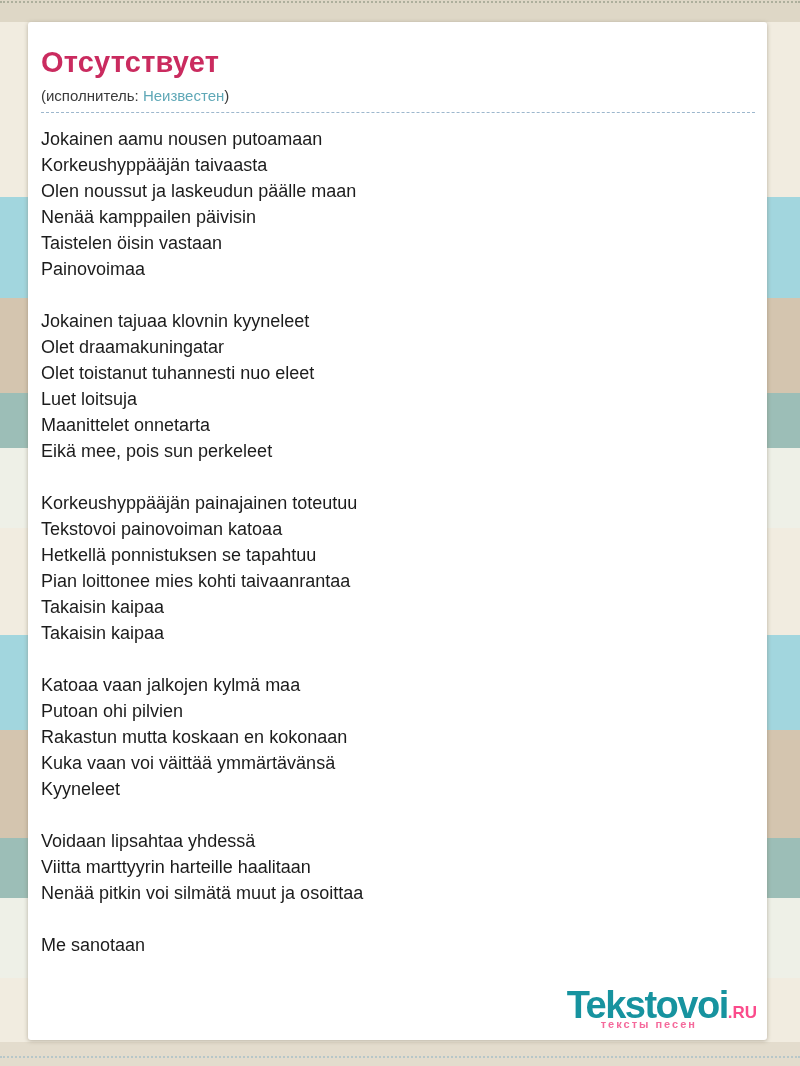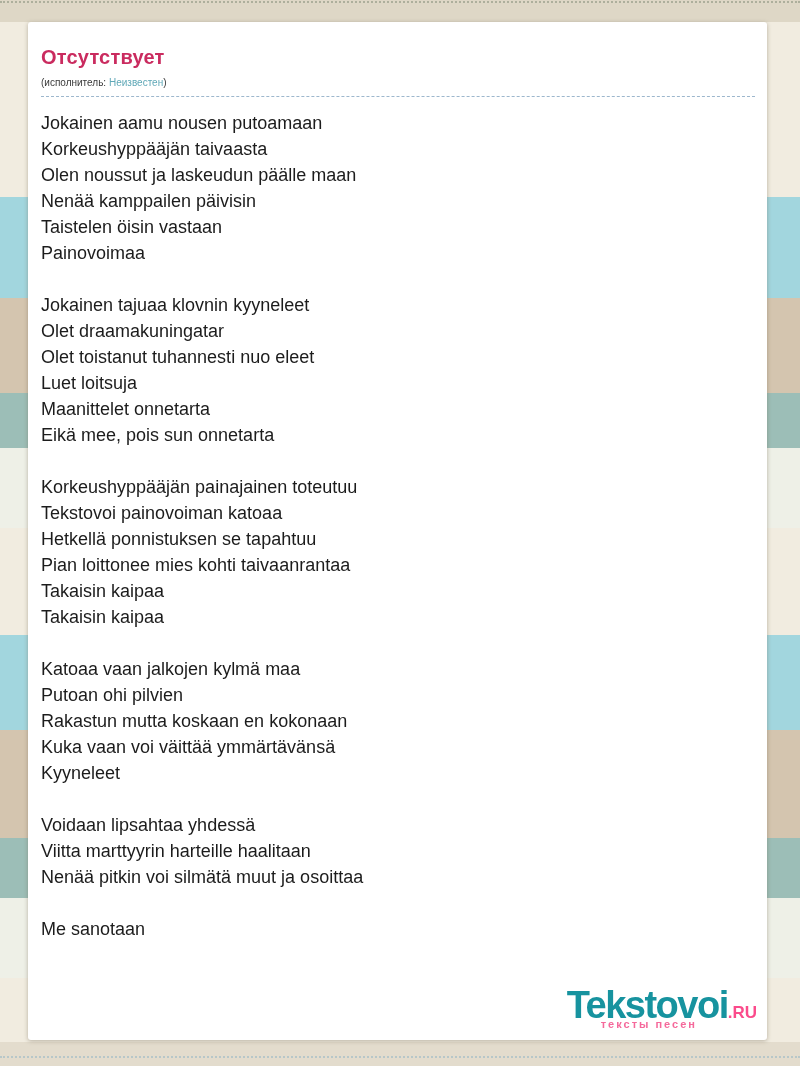--- a/index.html
+++ b/index.html
@@ -45,27 +45,27 @@
     height: 1018px;
     background: #ffffff;
     border-radius: 3px;
     box-shadow: 0 1px 4px rgba(110, 100, 80, 0.45);
   }
   .card-inner {
     padding: 24px 12px 0 13px;
   }
   .page-title {
     margin: 0 0 5px 0;
-    font-size: 20px;
+    font-size: 29px;
     font-weight: bold;
     color: #ca2b5f;
     letter-spacing: 0.2px;
   }
   .subtitle-row {
-    font-size: 10px;
+    font-size: 15px;
     color: #3a3a3a;
     padding-bottom: 8px;
     border-bottom: 1px dashed #9db7cd;
     margin-top: 8px;
   }
   .artist-link {
     color: #5fa8b7;
     text-decoration: none;
     cursor: pointer;
   }
@@ -129,21 +129,21 @@
           <div class="line">Nenää kamppailen päivisin</div>
           <div class="line">Taistelen öisin vastaan</div>
           <div class="line">Painovoimaa</div>
         </div>
         <div class="verse">
           <div class="line">Jokainen tajuaa klovnin kyyneleet</div>
           <div class="line">Olet draamakuningatar</div>
           <div class="line">Olet toistanut tuhannesti nuo eleet</div>
           <div class="line">Luet loitsuja</div>
           <div class="line">Maanittelet onnetarta</div>
-          <div class="line">Eikä mee, pois sun onnetarta</div>
+          <div class="line">Eikä mee, pois sun perkeleet</div>
         </div>
         <div class="verse">
           <div class="line">Korkeushyppääjän painajainen toteutuu</div>
           <div class="line">Tekstovoi painovoiman katoaa</div>
           <div class="line">Hetkellä ponnistuksen se tapahtuu</div>
           <div class="line">Pian loittonee mies kohti taivaanrantaa</div>
           <div class="line">Takaisin kaipaa</div>
           <div class="line">Takaisin kaipaa</div>
         </div>
         <div class="verse">

